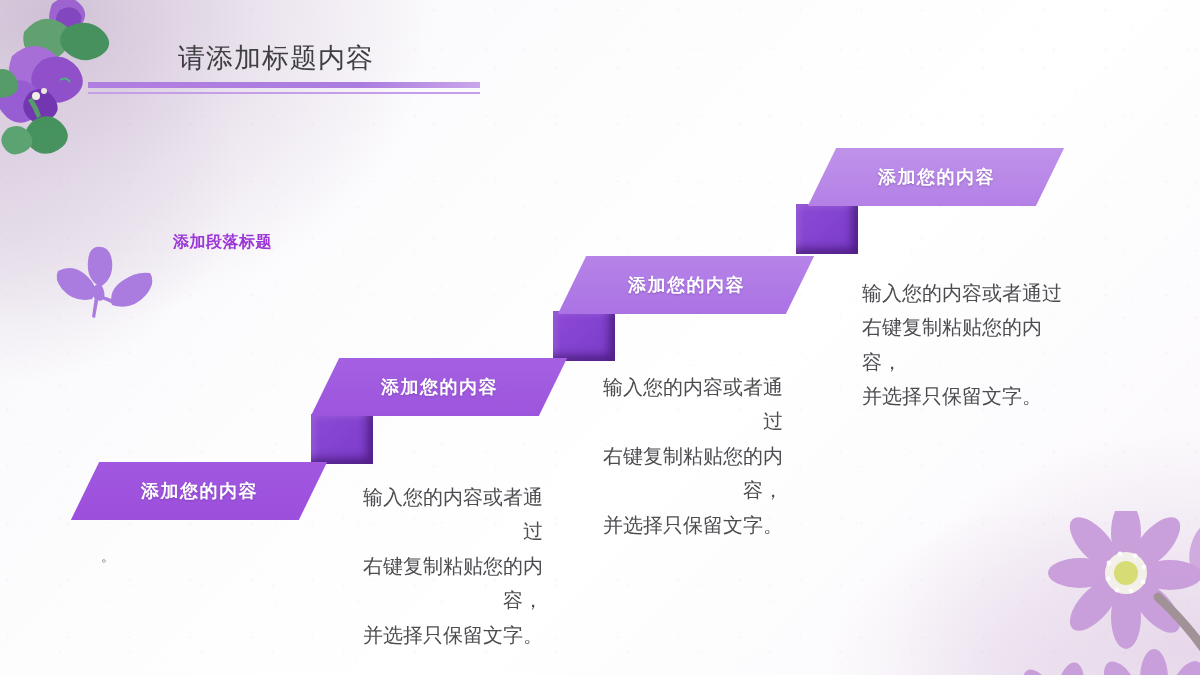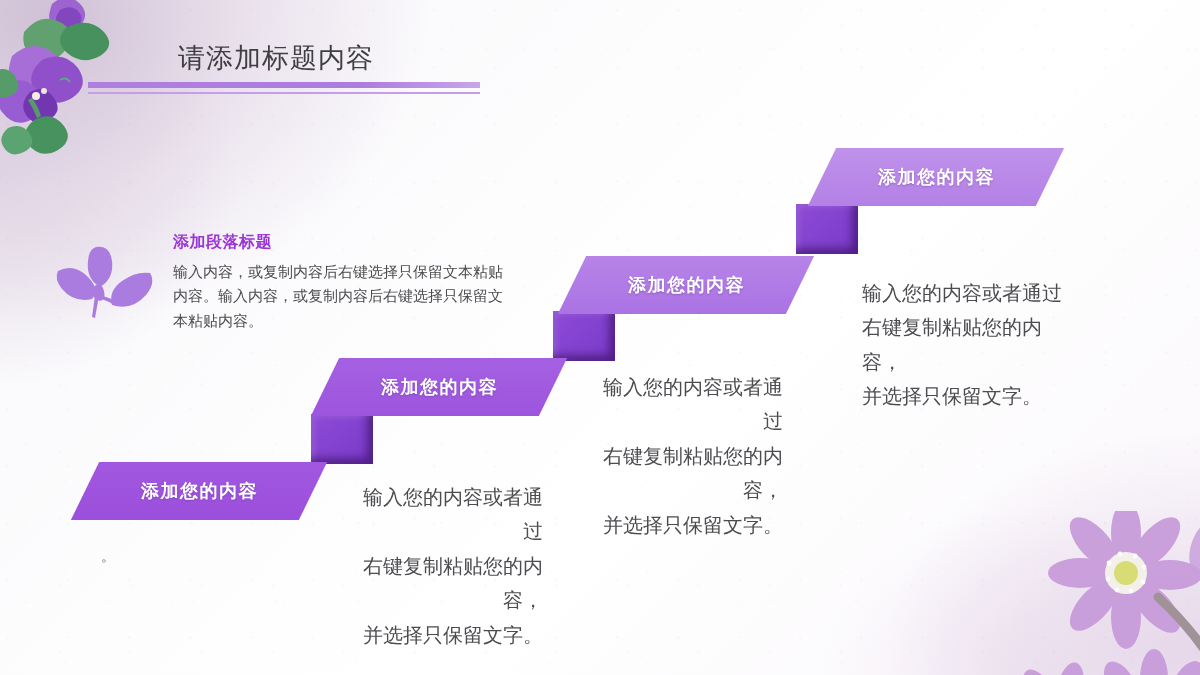--- a/index.html
+++ b/index.html
@@ -224,21 +224,20 @@
       </g>
     </g>
   </svg>
 
   <div class="title">请添加标题内容</div>
   <div class="rule-thick"></div>
   <div class="rule-thin"></div>
 
   <div class="lead">
     <h3>添加段落标题</h3>
-    <p>输入内容，或复制内容后右键选择只保留文本粘贴内容。输入内容，或复制内容后右键选择只保留文本粘贴内容。</p>
   </div>
 
   <div class="riser r1"></div>
   <div class="riser r2"></div>
   <div class="riser r3"></div>
 
   <div class="banner s1">
     <span>添加您的内容</span>
   </div>
   <div class="banner s2">

